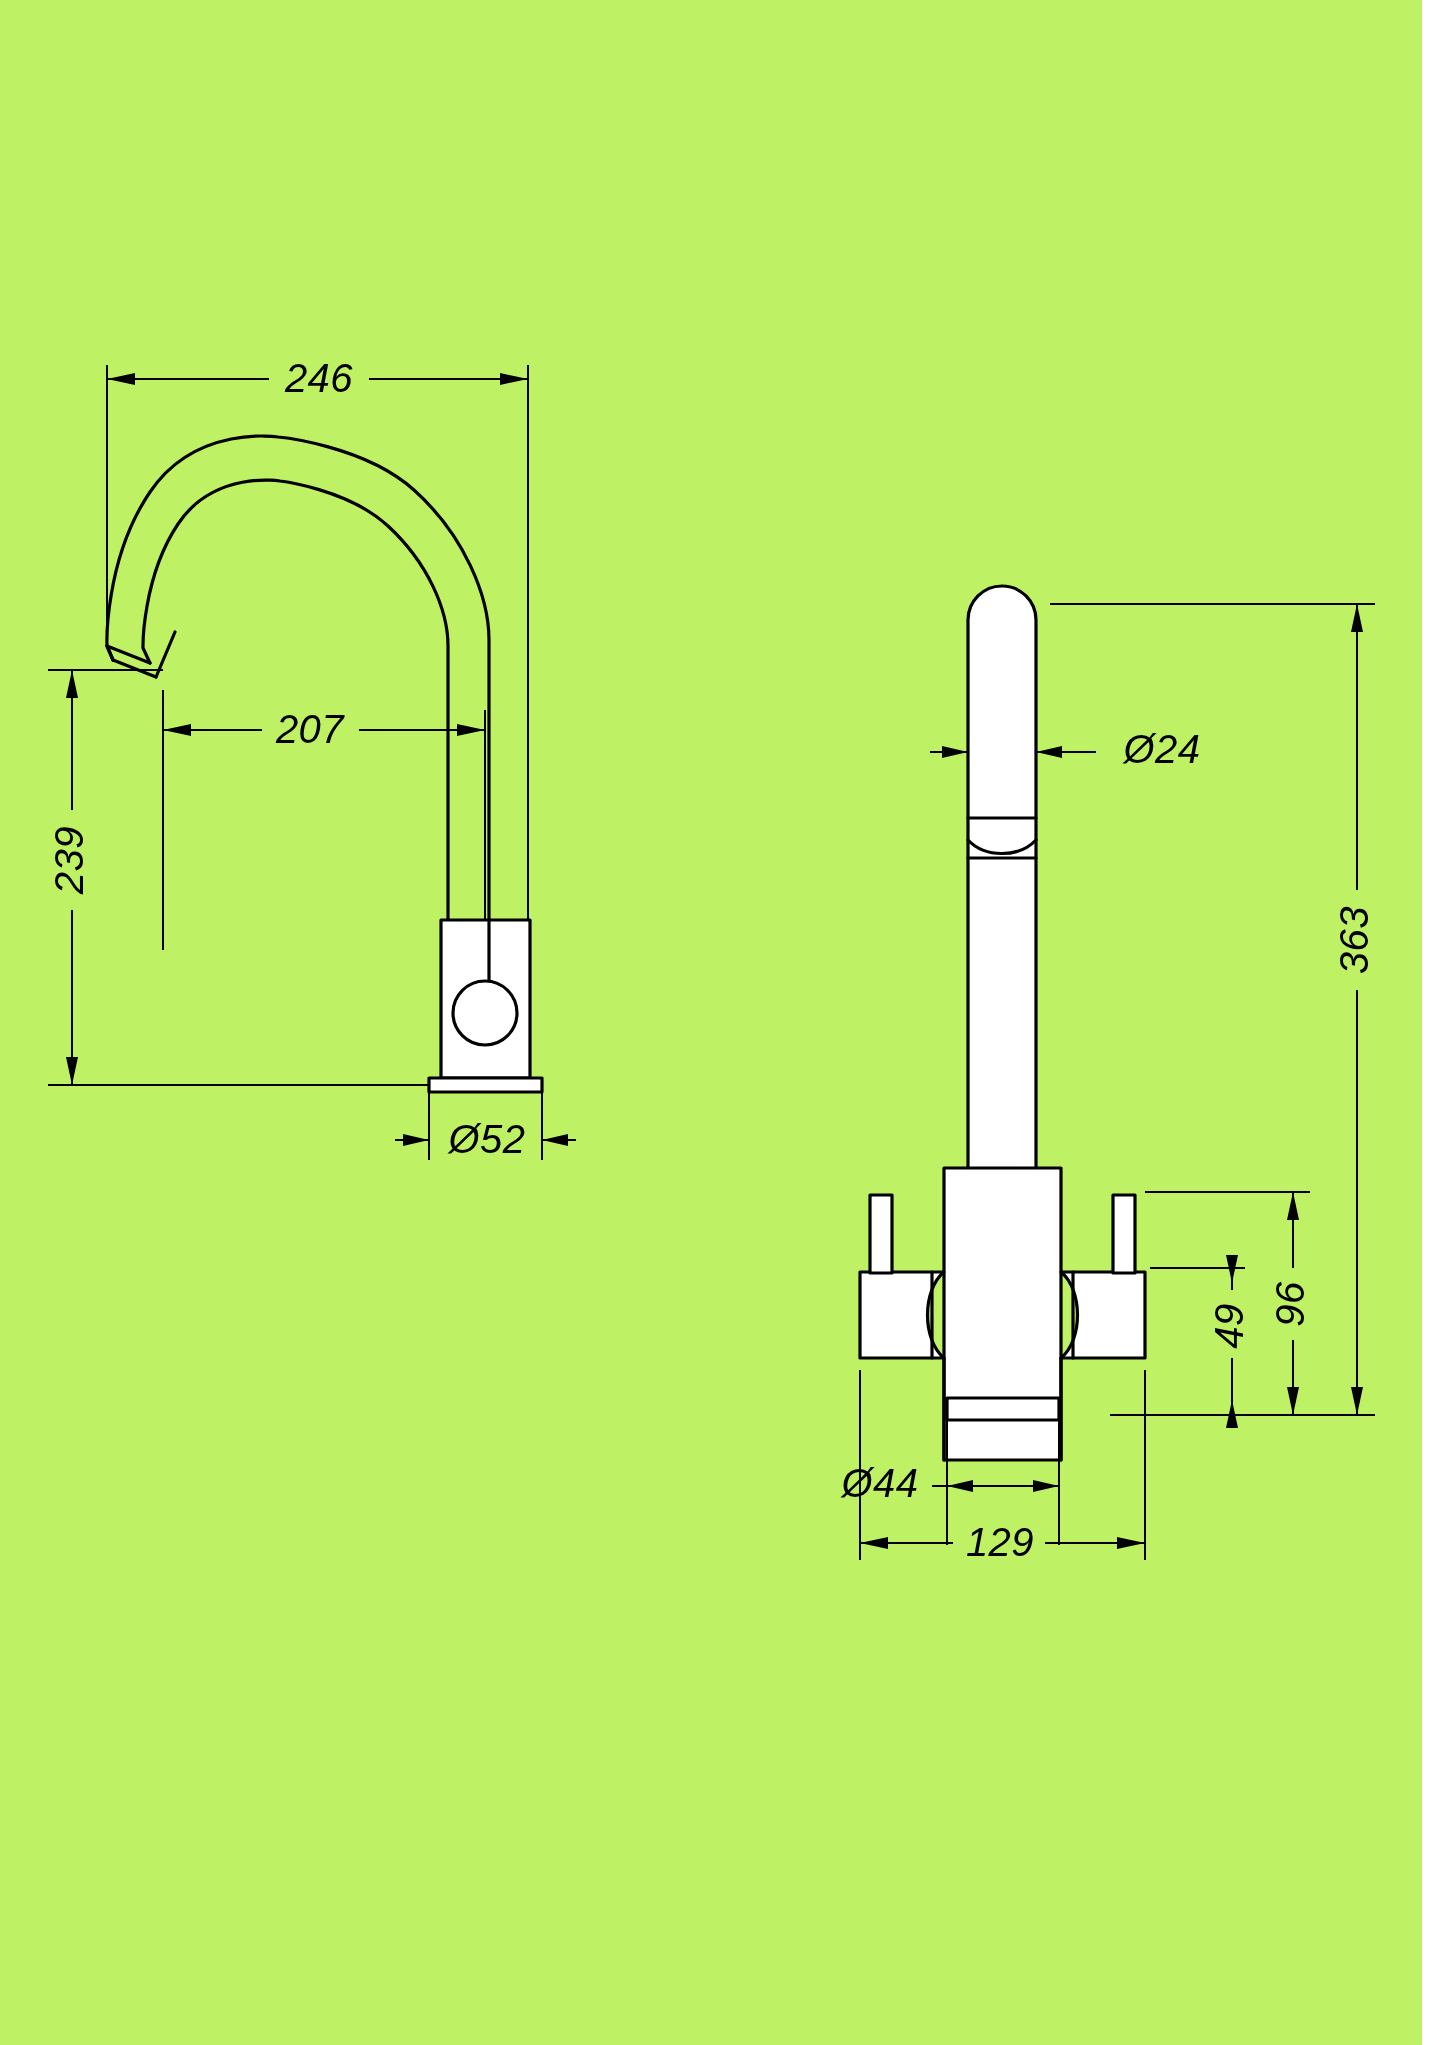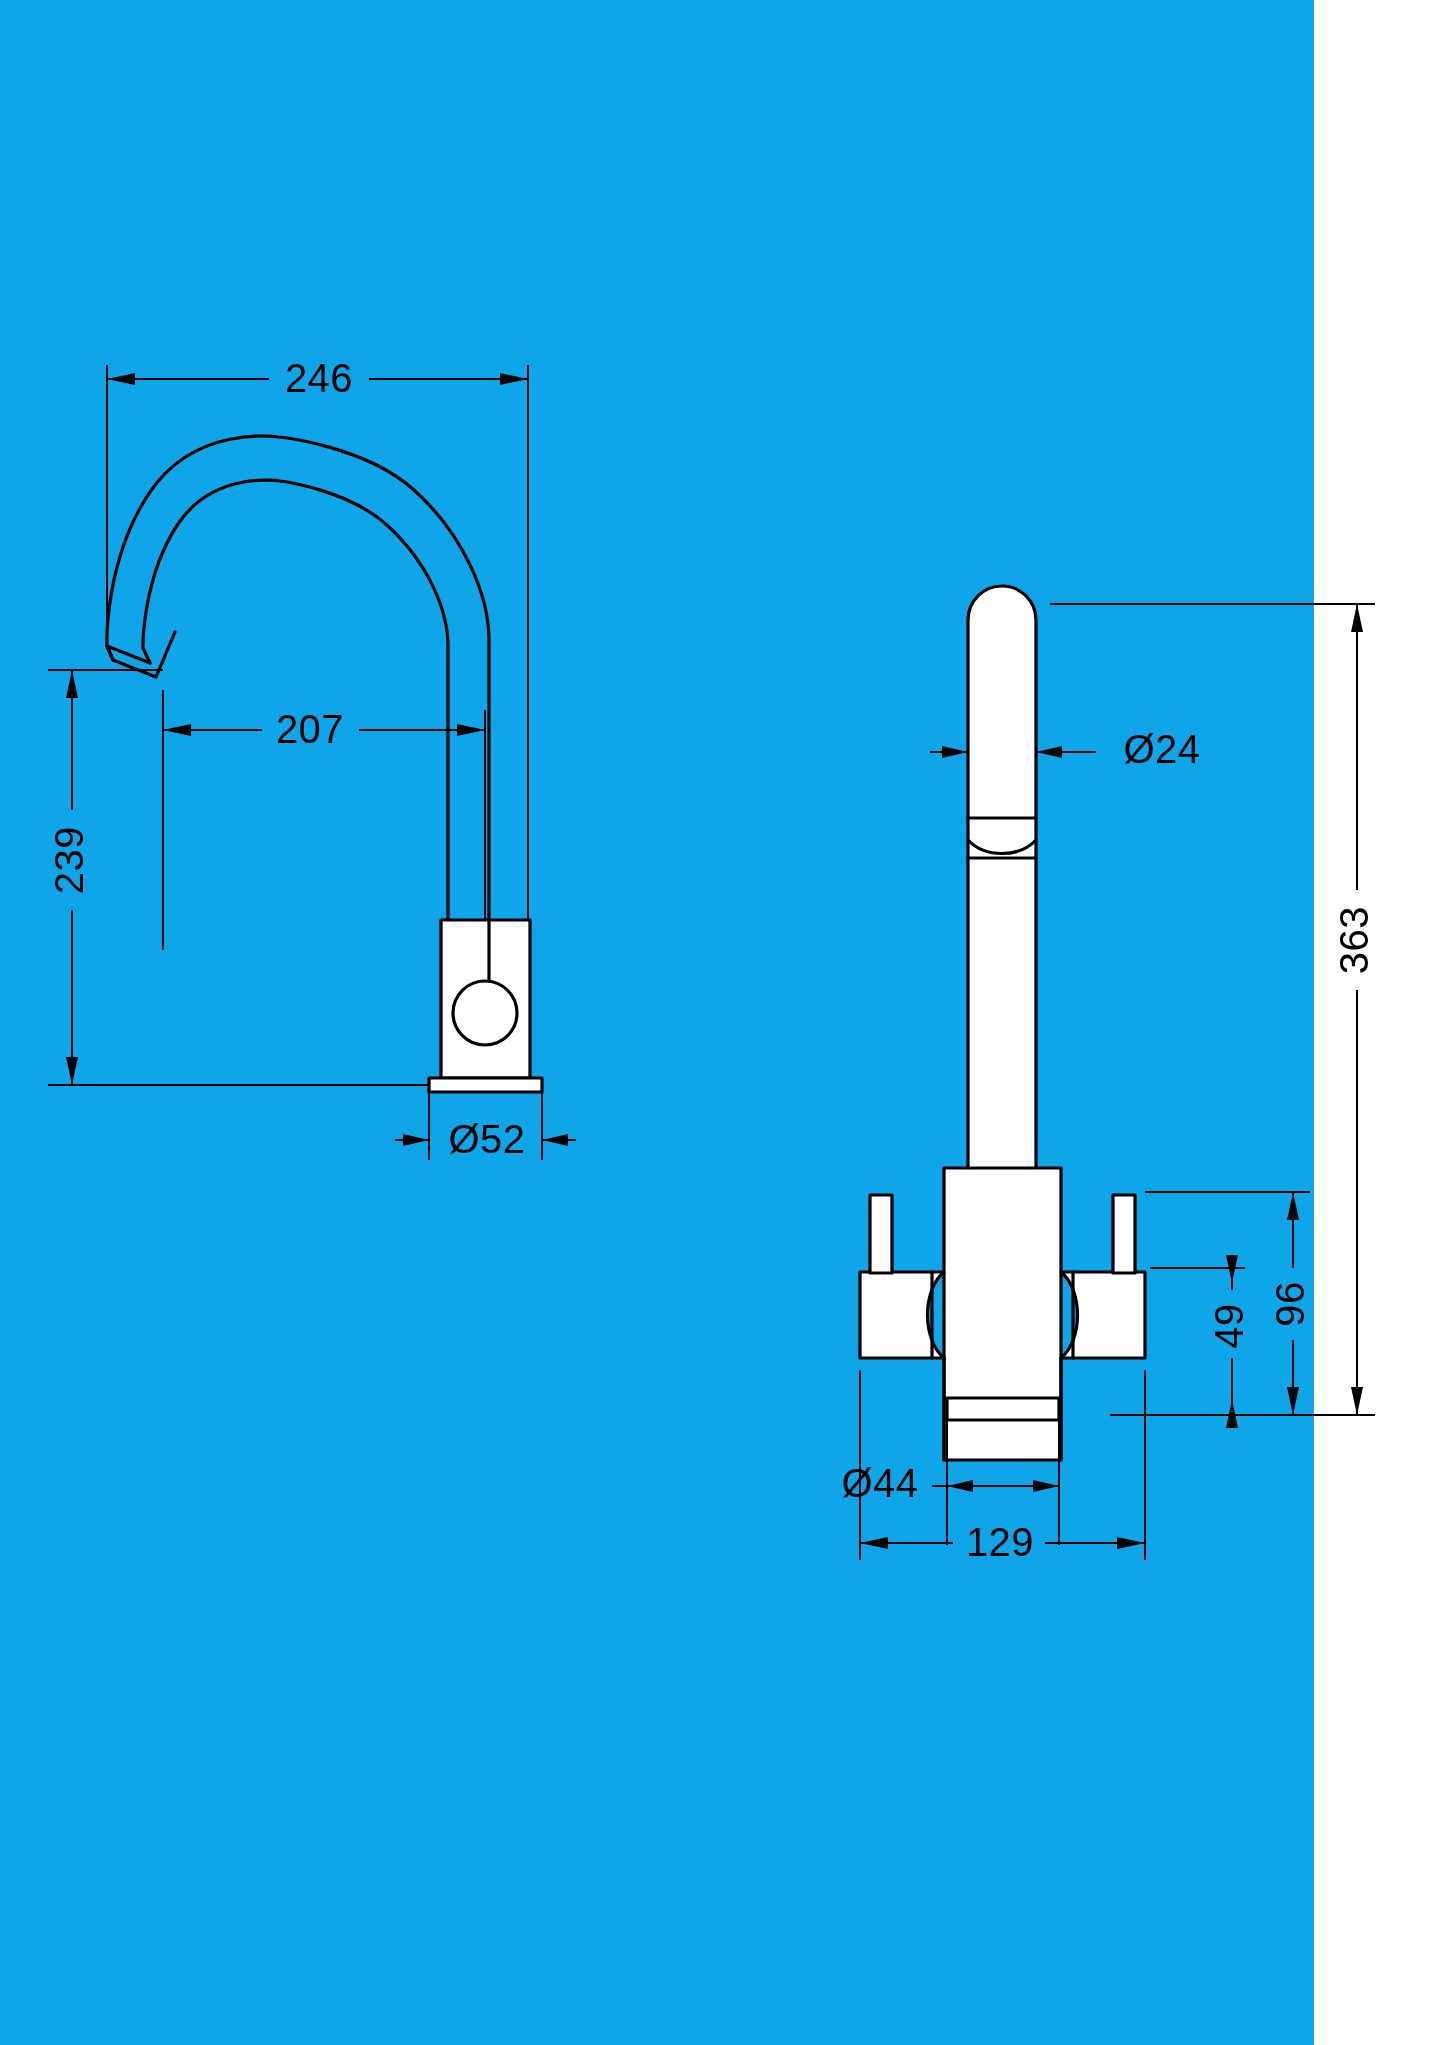--- a/index.html
+++ b/index.html
@@ -8,23 +8,24 @@
     background: #ffffff;
   }
   body {
     width: 1445px;
     height: 2045px;
     font-family: "Liberation Sans", sans-serif;
     overflow: hidden;
   }
   #drawing-root {
     position: relative;
-    width: 1314px;
+    width: 1422px;
     height: 2045px;
-    background: #0ea5e9;
+    background: #bef264;
+    font-style: italic;
   }
   svg#tech-drawing {
     display: block;
     width: 1445px;
     height: 2045px;
   }
   .part-line {
     fill: none;
     stroke: #000000;
     stroke-width: 3.2;

